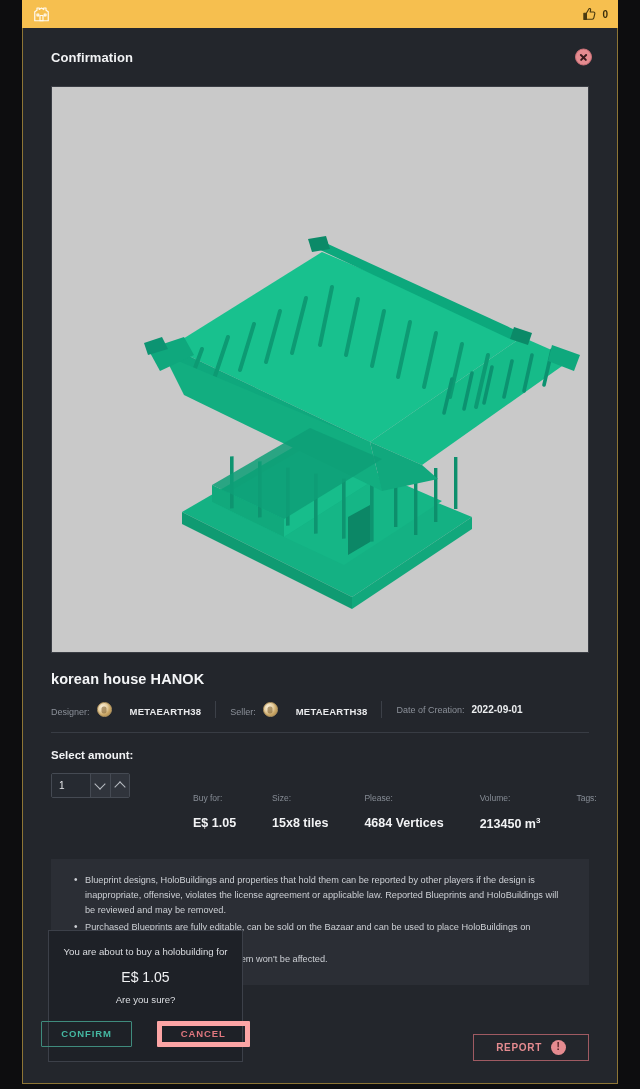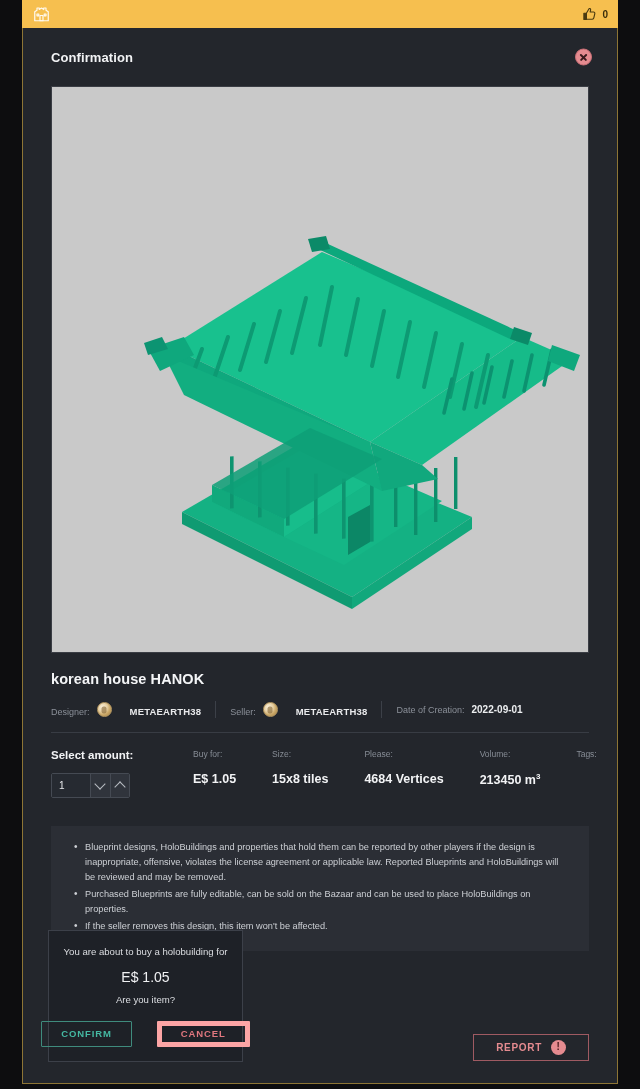--- a/index.html
+++ b/index.html
@@ -241,20 +241,21 @@
   .specs-divider {
     width: 1px;
     align-self: stretch;
     background: #3c4048;
     margin: 2px 22px 0 0;
   }
   .specs {
     display: flex;
     flex: 1;
     gap: 12px;
+    margin-top: 44px;
   }
   .spec { padding-right: 24px; }
   .spec-label {
     font-size: 8.5px;
     color: #878d96;
     margin-bottom: 13px;
     white-space: nowrap;
   }
   .spec-value {
     font-size: 12.5px;
@@ -572,20 +573,20 @@
       <button class="report-btn">
         <span>REPORT</span>
         <span class="report-bang">!</span>
       </button>
     </div>
   </div>
 
   <div class="confirm-popup">
     <div class="confirm-text">You are about to buy a holobuilding for</div>
     <div class="confirm-price">E$ 1.05</div>
-    <div class="confirm-sure">Are you item?</div>
+    <div class="confirm-sure">Are you sure?</div>
     <div class="confirm-actions">
       <button class="btn-confirm">CONFIRM</button>
       <button class="btn-cancel">CANCEL</button>
     </div>
   </div>
 
 </div>
 
 </body></html>

